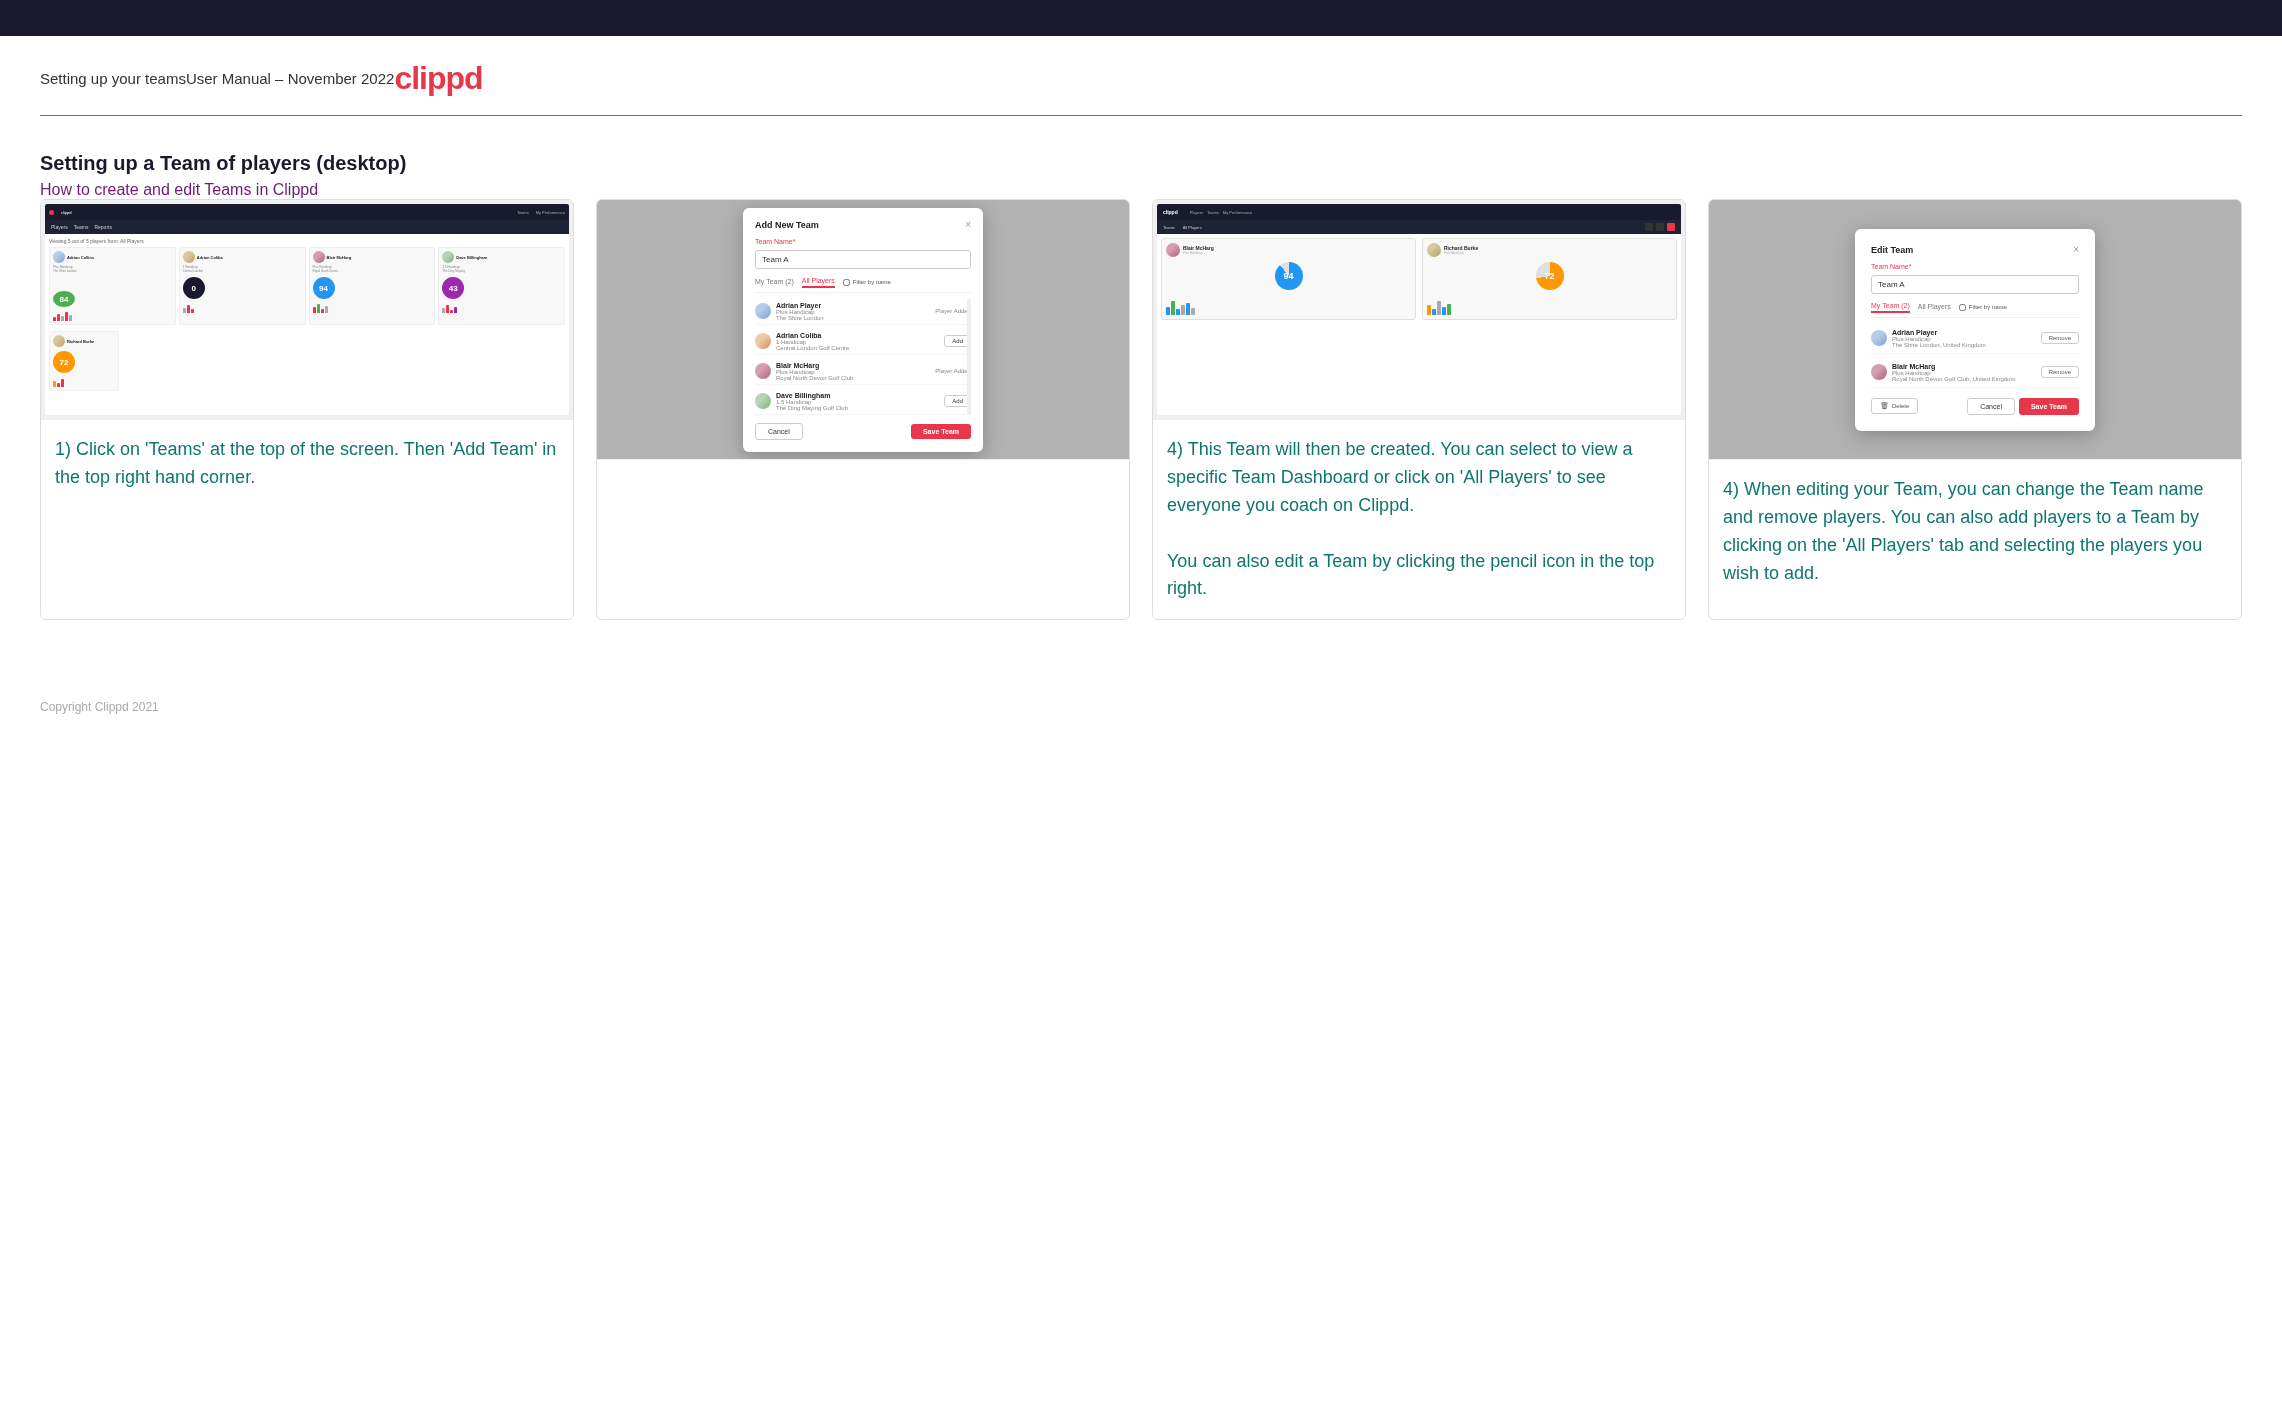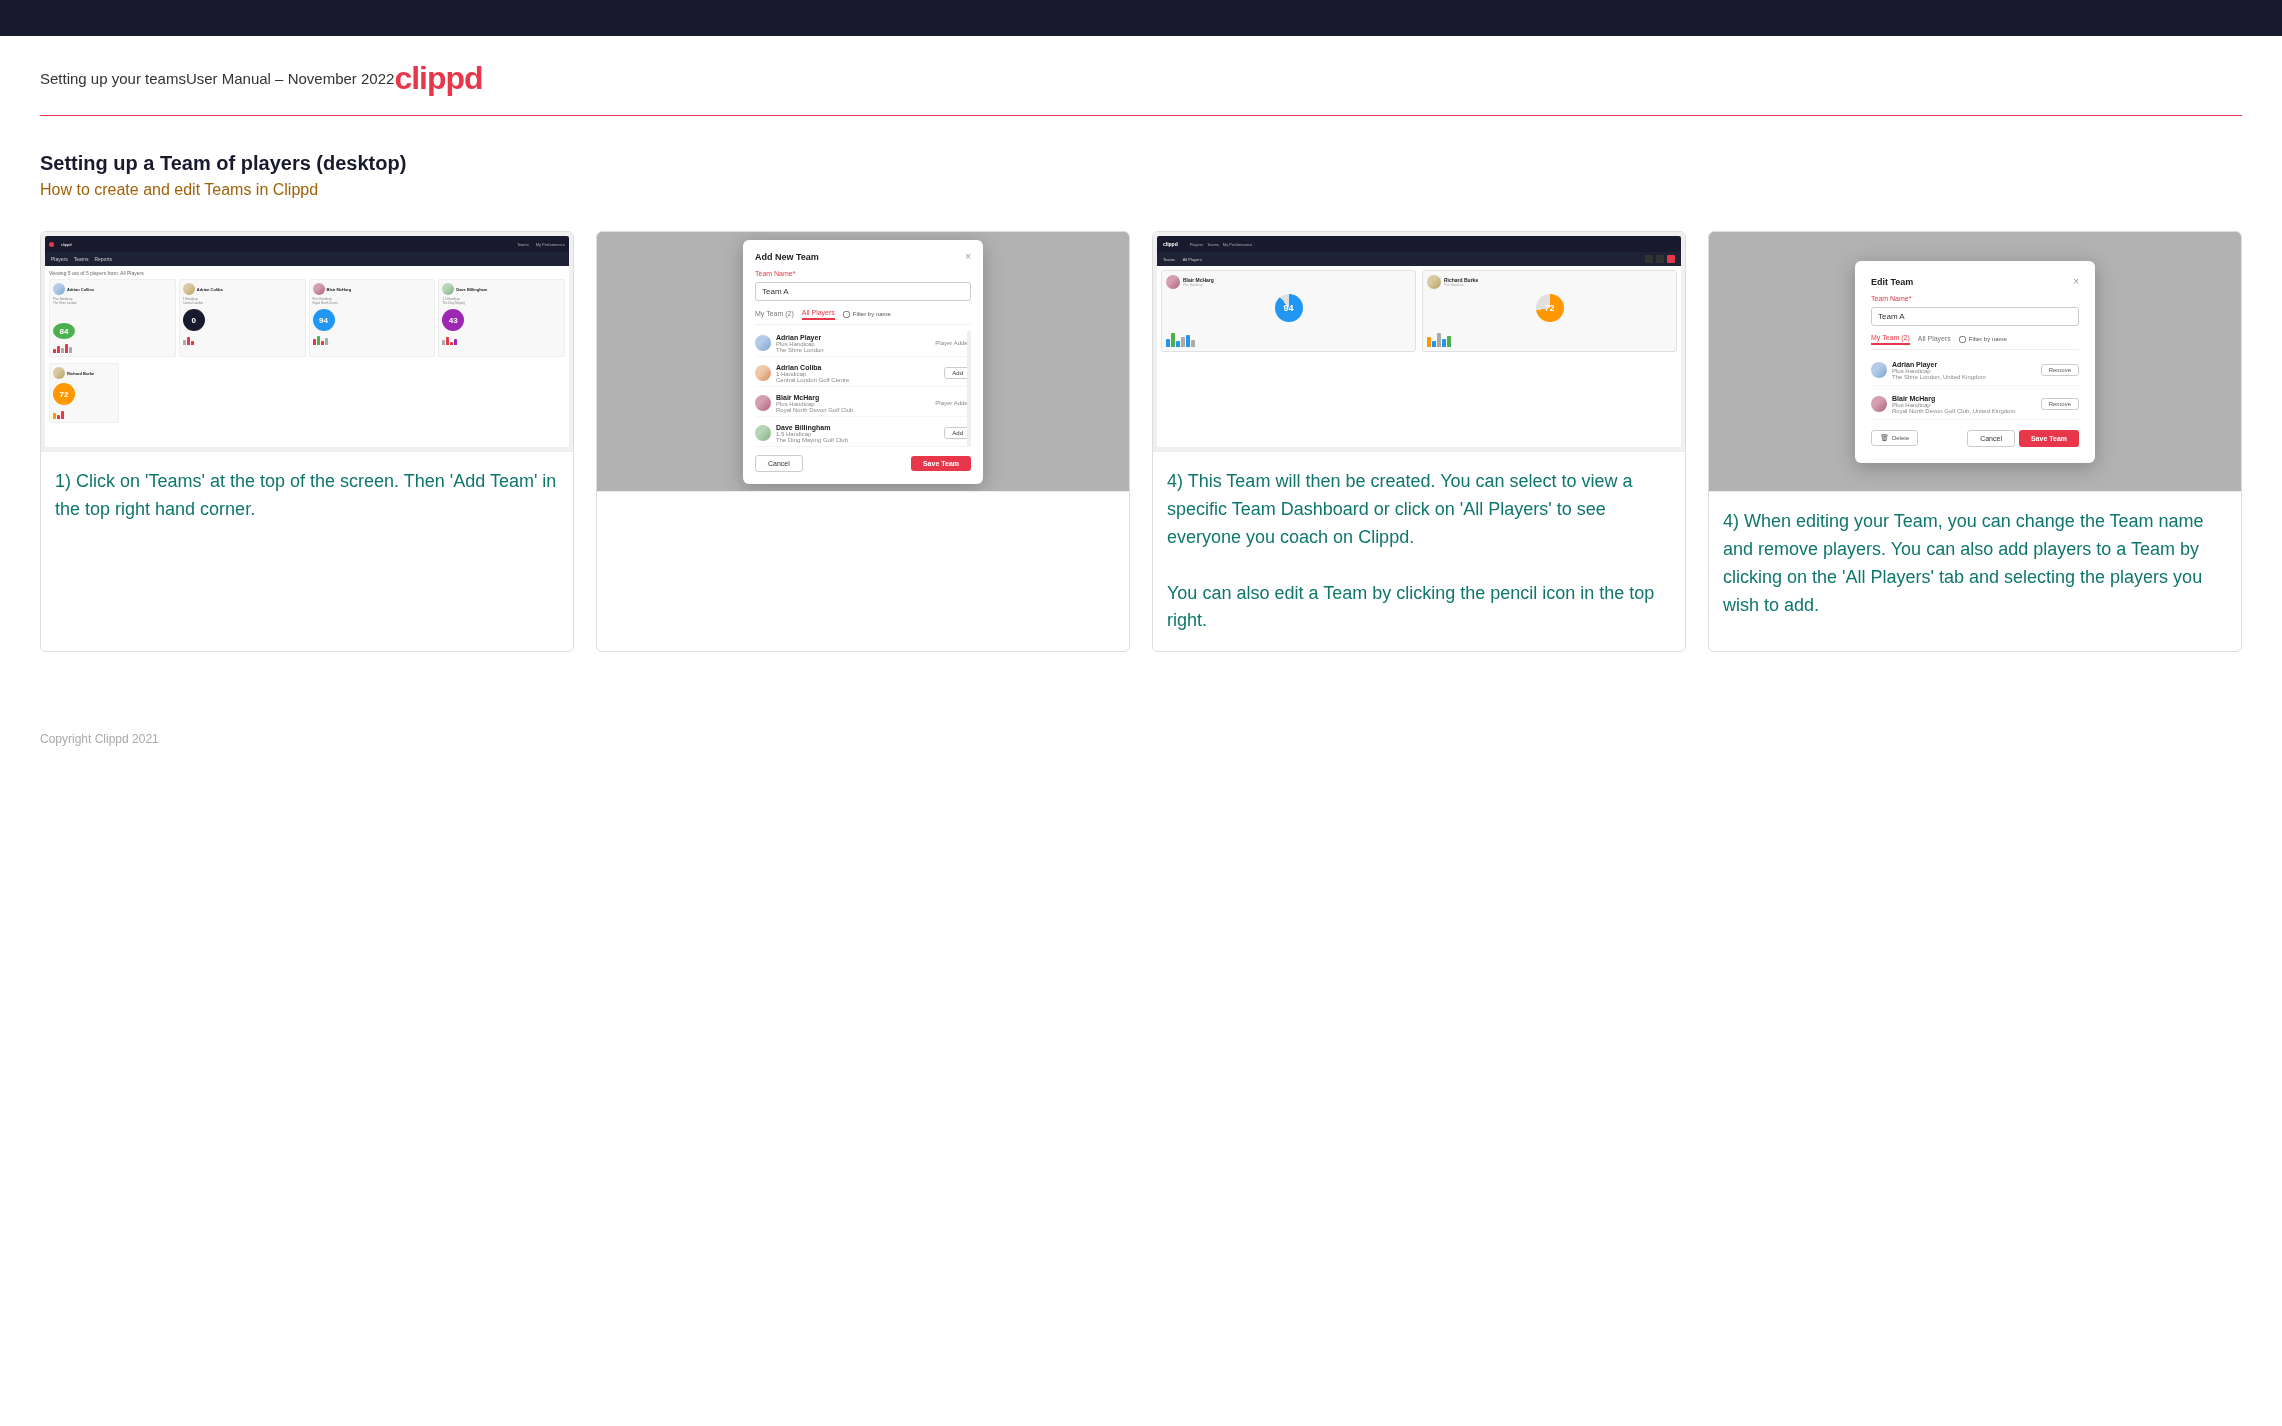--- a/index.html
+++ b/index.html
@@ -49,22 +49,21 @@
       padding: 36px 40px 30px 40px;
     }
     .page-title {
       font-size: 20px;
       font-weight: 700;
       color: #1a1a2e;
       margin-bottom: 6px;
     }
     .page-subtitle {
       font-size: 16px;
-      color: #a16207;
-      margin-bottom: 32px;
+      color: #701a75;
     }
 
     
     .cards-row {
       display: grid;
       grid-template-columns: repeat(4, 1fr);
       gap: 22px;
       margin-bottom: 30px;
     }
     .card {

